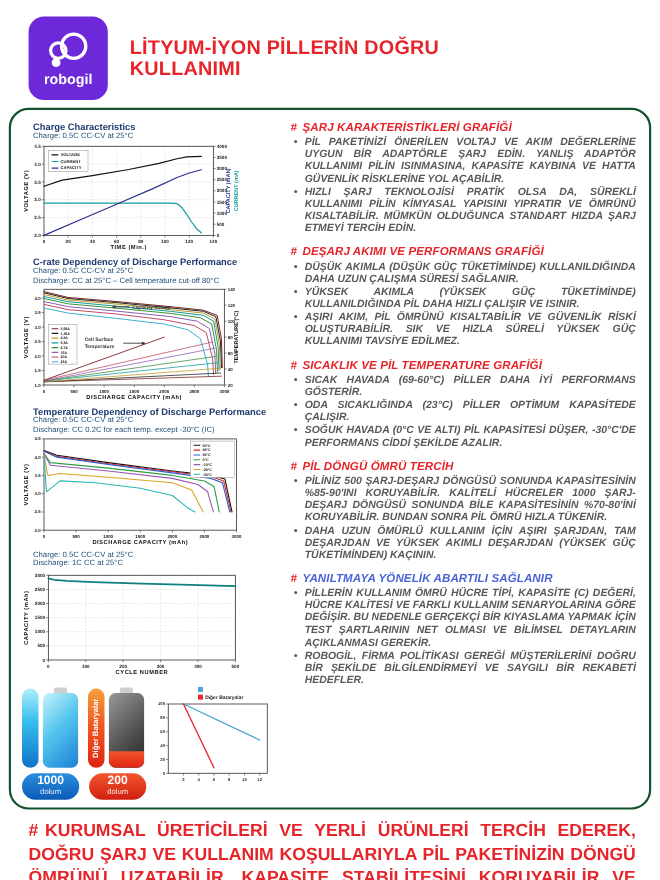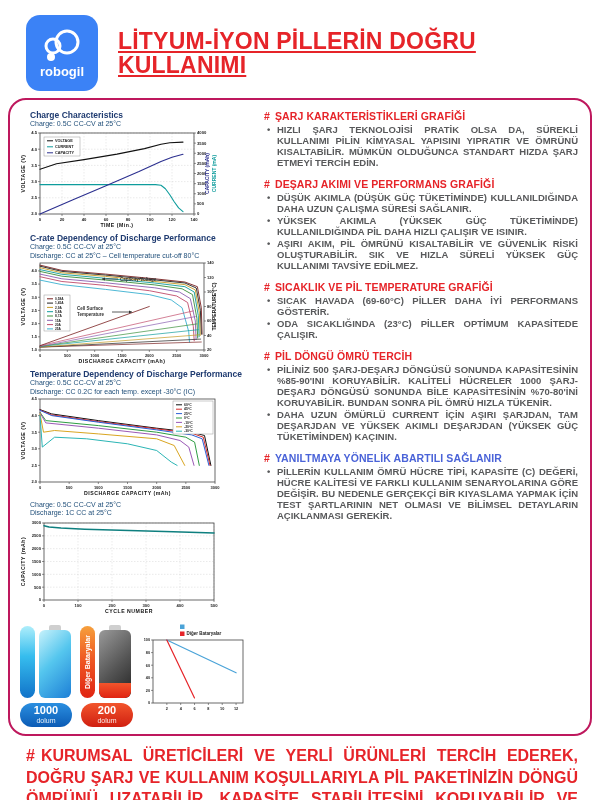--- a/index.html
+++ b/index.html
@@ -1,27 +1,27 @@
 <!DOCTYPE html>
 <html><head>
 <meta charset="utf-8">
 <style>
   html,body{margin:0;padding:0;}
   body{width:600px;height:800px;overflow:hidden;background:#ffffff;
        font-family:"Liberation Sans",sans-serif;-webkit-font-smoothing:antialiased;}
   
   .header{display:flex;align-items:center;padding:14px 0 6px 26px;height:78px;}
-  .logo{width:72px;height:76px;background:#3b82f6;border-radius:14px;flex:none;
+  .logo{width:72px;height:76px;background:#6d28d9;border-radius:14px;flex:none;
         display:flex;flex-direction:column;align-items:center;justify-content:center;}
   .logo svg{display:block;}
   .logo-text{color:#fff;font-weight:bold;font-size:13px;margin-top:1px;}
-  h1.page-title{color:#e62429;font-size:23px;line-height:1.06;font-weight:bold;
-        margin:0 0 0 20px;white-space:pre-line;letter-spacing:.2px;text-decoration:underline;}
-  
-  .card{margin:0 8px;border:2px solid #be185d;border-radius:18px;display:flex;
+  h1.page-title{color:#e62429;font-size:18px;line-height:1.06;font-weight:bold;
+        margin:0 0 0 20px;white-space:pre-line;letter-spacing:.2px;}
+  
+  .card{margin:0 8px;border:2px solid #14532d;border-radius:18px;display:flex;
         padding:10px 6px 6px 10px;height:638px;box-sizing:border-box;}
   .left-col{width:232px;flex:none;}
   .right-col{flex:1;min-width:0;padding:0 6px 0 12px;}
   
   .chart-block{margin-bottom:5px;}
   .chart-title{color:#1f3b70;font-weight:bold;font-size:8.5px;margin-left:10px;}
   .chart-sub{color:#1f4e79;font-size:7px;margin-left:10px;line-height:1.2;}
   svg.chart{display:block;}
   svg.chart text{font-family:"Liberation Sans",sans-serif;}
   
@@ -41,21 +41,21 @@
   .dark-bat .body{background:linear-gradient(135deg,#9a9a9a,#555 55%,#222);}
   .dark-bat .red-fill{position:absolute;left:0;right:0;bottom:0;height:22%;
             background:linear-gradient(180deg,#f2552c,#e02412);border-radius:0 0 6px 6px;}
   .badge-row{display:flex;margin-top:5px;}
   .badge{width:52px;border-radius:12px;color:#fff;text-align:center;padding:2px 0 3px;flex:none;}
   .blue-badge{background:linear-gradient(180deg,#2b8fe0,#0b5bb5);margin-left:0;}
   .red-badge{background:linear-gradient(180deg,#f2552c,#d01f10);margin-left:9px;}
   .badge .v{font-size:11px;font-weight:bold;line-height:1;}
   .badge .u{font-size:7px;opacity:.9;line-height:1;margin-top:1px;}
   
-  .section{margin-bottom:10px;}
+  .section{margin-bottom:10px;font-style:italic;}
   .sec-head{font-size:10.5px;font-weight:bold;margin-bottom:2px;letter-spacing:.1px;}
   .sec-head .hash{color:#e62429;margin-right:5px;}
   .sec-head .t-red{color:#e62429;}
   .sec-head .t-blue{color:#4a63d8;}
   ul.bullets{margin:0;padding:0 0 0 2px;list-style:none;}
   ul.bullets li{position:relative;padding-left:11px;color:#58595b;font-weight:bold;
         font-size:9.5px;line-height:1.16;text-align:justify;margin-bottom:1px;}
   ul.bullets li::before{content:"•";position:absolute;left:1px;top:0;}
   
   .footer{padding:9px 22px 0 26px;}
@@ -427,53 +427,56 @@
         </svg>
     </div>
 
   </div>
 
   <div class="right-col">
 
     <div class="section">
       <div class="sec-head"><span class="hash">#</span><span class="t-red">ŞARJ KARAKTERİSTİKLERİ GRAFİĞİ</span></div>
       <ul class="bullets">
+        <li>PİL PAKETİNİZİ ÖNERİLEN VOLTAJ VE AKIM DEĞERLERİNE UYGUN BİR ADAPTÖRLE ŞARJ EDİN. YANLIŞ ADAPTÖR KULLANIMI PİLİN ISINMASINA, KAPASİTE KAYBINA VE HATTA GÜVENLİK RİSKLERİNE YOL AÇABİLİR.</li>
         <li>HIZLI ŞARJ TEKNOLOJİSİ PRATİK OLSA DA, SÜREKLİ KULLANIMI PİLİN KİMYASAL YAPISINI YIPRATIR VE ÖMRÜNÜ KISALTABİLİR. MÜMKÜN OLDUĞUNCA STANDART HIZDA ŞARJ ETMEYİ TERCİH EDİN.</li>
       </ul>
     </div>
 
     <div class="section">
       <div class="sec-head"><span class="hash">#</span><span class="t-red">DEŞARJ AKIMI VE PERFORMANS GRAFİĞİ</span></div>
       <ul class="bullets">
         <li>DÜŞÜK AKIMLA (DÜŞÜK GÜÇ TÜKETİMİNDE) KULLANILDIĞINDA DAHA UZUN ÇALIŞMA SÜRESİ SAĞLANIR.</li>
         <li>YÜKSEK AKIMLA (YÜKSEK GÜÇ TÜKETİMİNDE) KULLANILDIĞINDA PİL DAHA HIZLI ÇALIŞIR VE ISINIR.</li>
         <li>AŞIRI AKIM, PİL ÖMRÜNÜ KISALTABİLİR VE GÜVENLİK RİSKİ OLUŞTURABİLİR. SIK VE HIZLA SÜRELİ YÜKSEK GÜÇ KULLANIMI TAVSİYE EDİLMEZ.</li>
       </ul>
     </div>
 
     <div class="section">
       <div class="sec-head"><span class="hash">#</span><span class="t-red">SICAKLIK VE PİL TEMPERATURE GRAFİĞİ</span></div>
       <ul class="bullets">
         <li>SICAK HAVADA (69-60°C) PİLLER DAHA İYİ PERFORMANS GÖSTERİR.</li>
         <li>ODA SICAKLIĞINDA (23°C) PİLLER OPTİMUM KAPASİTEDE ÇALIŞIR.</li>
+        <li>SOĞUK HAVADA (0°C VE ALTI) PİL KAPASİTESİ DÜŞER, -30°C'DE PERFORMANS CİDDİ ŞEKİLDE AZALIR.</li>
       </ul>
     </div>
 
     <div class="section">
       <div class="sec-head"><span class="hash">#</span><span class="t-red">PİL DÖNGÜ ÖMRÜ TERCİH</span></div>
       <ul class="bullets">
         <li>PİLİNİZ 500 ŞARJ-DEŞARJ DÖNGÜSÜ SONUNDA KAPASİTESİNİN %85-90'INI KORUYABİLİR. KALİTELİ HÜCRELER 1000 ŞARJ-DEŞARJ DÖNGÜSÜ SONUNDA BİLE KAPASİTESİNİN %70-80'İNİ KORUYABİLİR. BUNDAN SONRA PİL ÖMRÜ HIZLA TÜKENİR.</li>
-        <li>DAHA UZUN ÖMÜRLÜ CURRENT İÇİN AŞIRI ŞARJDAN, TAM DEŞARJDAN VE YÜKSEK AKIMLI DEŞARJDAN (YÜKSEK GÜÇ TÜKETİMİNDEN) KAÇININ.</li>
+        <li>DAHA UZUN ÖMÜRLÜ KULLANIM İÇİN AŞIRI ŞARJDAN, TAM DEŞARJDAN VE YÜKSEK AKIMLI DEŞARJDAN (YÜKSEK GÜÇ TÜKETİMİNDEN) KAÇININ.</li>
       </ul>
     </div>
 
     <div class="section">
       <div class="sec-head"><span class="hash">#</span><span class="t-blue">YANILTMAYA YÖNELİK ABARTILI SAĞLANIR</span></div>
       <ul class="bullets">
         <li>PİLLERİN KULLANIM ÖMRÜ HÜCRE TİPİ, KAPASİTE (C) DEĞERİ, HÜCRE KALİTESİ VE FARKLI KULLANIM SENARYOLARINA GÖRE DEĞİŞİR. BU NEDENLE GERÇEKÇİ BİR KIYASLAMA YAPMAK İÇİN TEST ŞARTLARININ NET OLMASI VE BİLİMSEL DETAYLARIN AÇIKLANMASI GEREKİR.</li>
+        <li>ROBOGİL, FİRMA POLİTİKASI GEREĞİ MÜŞTERİLERİNİ DOĞRU BİR ŞEKİLDE BİLGİLENDİRMEYİ VE SAYGILI BİR REKABETİ HEDEFLER.</li>
       </ul>
     </div>
 
   </div>
 </div>
 
 <div class="footer">
   <p><span class="hash">#</span><span>KURUMSAL ÜRETİCİLERİ VE YERLİ ÜRÜNLERİ TERCİH EDEREK, DOĞRU ŞARJ VE KULLANIM KOŞULLARIYLA PİL PAKETİNİZİN DÖNGÜ ÖMRÜNÜ UZATABİLİR, KAPASİTE STABİLİTESİNİ KORUYABİLİR VE CİHAZINIZIN GÜVENLİĞİNİ ÖNEMLİ ÖLÇÜDE ARTIRABİLİRSİNİZ!</span></p>
 </div>
 

